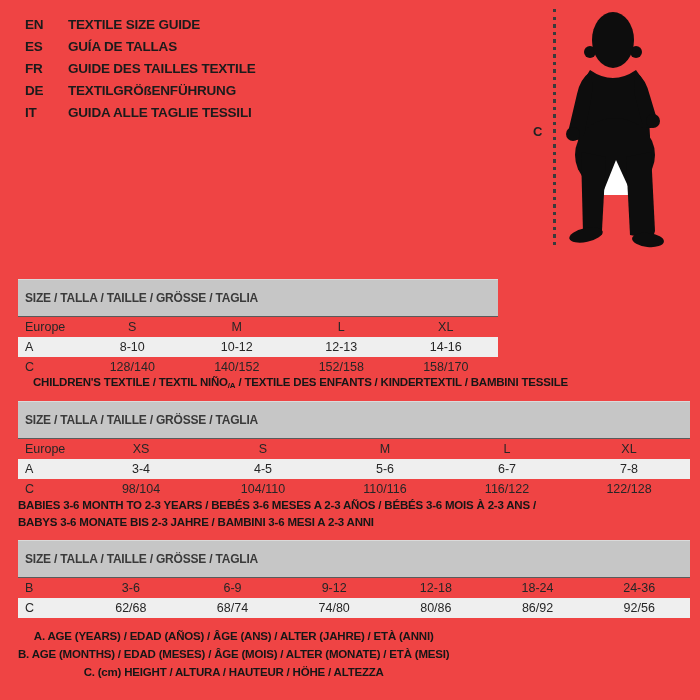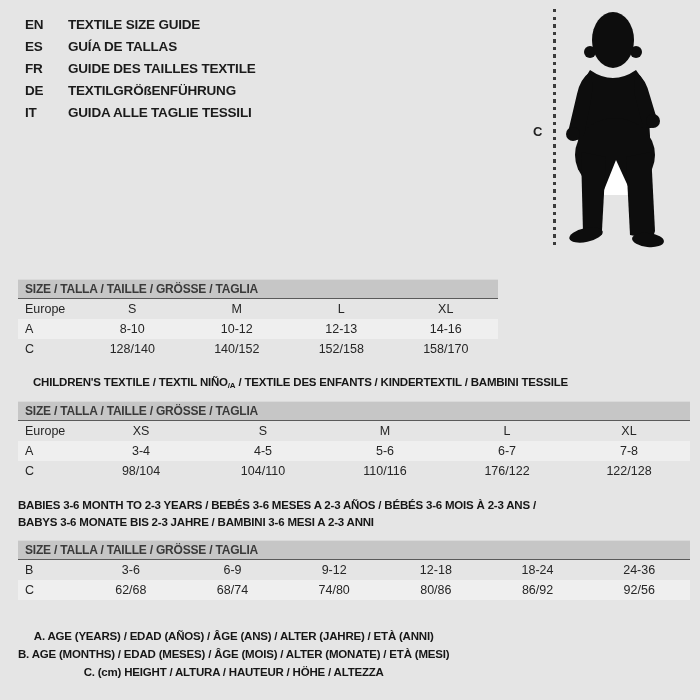--- a/index.html
+++ b/index.html
@@ -1,35 +1,35 @@
 <!DOCTYPE html>
 <html><head>
 <meta charset="utf-8">
 <style>
   html,body{margin:0;padding:0;background:#fff;}
   .page{
-    position:relative;width:700px;height:700px;background:#e5e5e5;overflow:hidden;
+    position:relative;width:700px;height:700px;background:#ef4444;overflow:hidden;
     font-family:"Liberation Sans",sans-serif;color:#1b1b1b;
   }
   
   .langs{position:absolute;left:25px;top:13px;}
   .lang-row{display:flex;height:22px;align-items:center;font-weight:700;font-size:13.5px;letter-spacing:-0.2px;}
   .lang-code{width:43px;}
   
   .dotline{position:absolute;left:553px;top:9px;width:3px;height:238px;
     background:repeating-linear-gradient(to bottom,#3b3b3b 0 3.5px,transparent 3.5px 7.5px);}
   .measure-label{position:absolute;left:533px;top:124px;font-weight:700;font-size:13px;color:#222;}
   .figure-svg{position:absolute;left:556px;top:4px;}
   
   .sec-title{position:absolute;left:18px;font-weight:700;font-size:11.5px;letter-spacing:-0.2px;color:#161616;white-space:nowrap;}
   .sec-title .subscript{font-size:8px;vertical-align:-2px;}
   .title-two-line{line-height:17px;}
   
   .size-table{position:absolute;left:18px;}
-  .size-bar{height:20px;background:#c6c6c6;border-top:1px solid #dadada;border-bottom:1px solid #5a5a5a;
+  .size-bar{height:38px;background:#c6c6c6;border-top:1px solid #dadada;border-bottom:1px solid #5a5a5a;
     box-sizing:border-box;display:flex;align-items:center;padding-left:7px;
     font-weight:700;font-size:12px;color:#3a3a3a;letter-spacing:-0.2px;}
   .trow{display:flex;height:20px;align-items:center;font-size:12.5px;color:#262626;}
   .trow .lbl{width:62px;padding-left:7px;box-sizing:border-box;}
   .trow .cell{flex:1;text-align:center;}
   .shaded{background:#efefef;}
   
   .footnotes{position:absolute;left:18px;top:630px;text-align:center;}
   .footnote{height:18px;font-weight:700;font-size:11.5px;letter-spacing:-0.2px;color:#161616;}
 </style>
@@ -137,21 +137,21 @@
       <div class="cell">4-5</div>
       <div class="cell">5-6</div>
       <div class="cell">6-7</div>
       <div class="cell">7-8</div>
     </div>
     <div class="trow">
       <div class="lbl">C</div>
       <div class="cell">98/104</div>
       <div class="cell">104/110</div>
       <div class="cell">110/116</div>
-      <div class="cell">176/122</div>
+      <div class="cell">116/122</div>
       <div class="cell">122/128</div>
     </div>
   </div>
 
   <div class="sec-title title-two-line" style="top:497px;">
     <div>BABIES 3-6 MONTH TO 2-3 YEARS / BEBÉS 3-6 MESES A 2-3 AÑOS / BÉBÉS 3-6 MOIS À 2-3 ANS /</div>
     <div>BABYS 3-6 MONATE BIS 2-3 JAHRE / BAMBINI 3-6 MESI A 2-3 ANNI</div>
   </div>
   <div class="size-table" style="top:540px;width:672px;">
     <div class="size-bar">SIZE / TALLA / TAILLE / GRÖSSE / TAGLIA</div>

